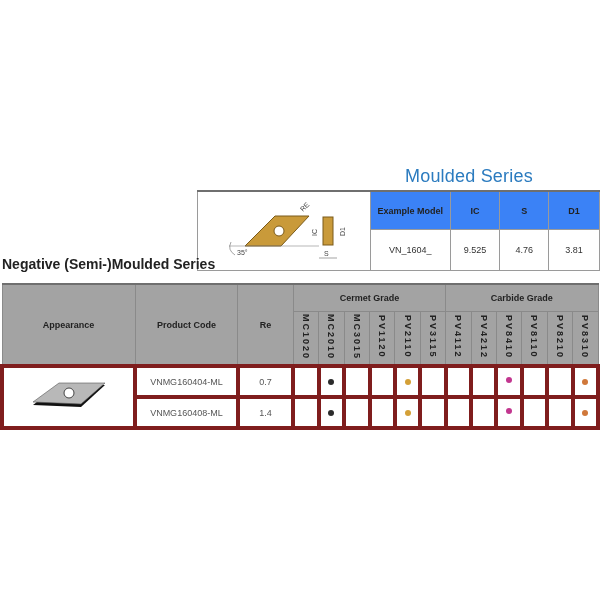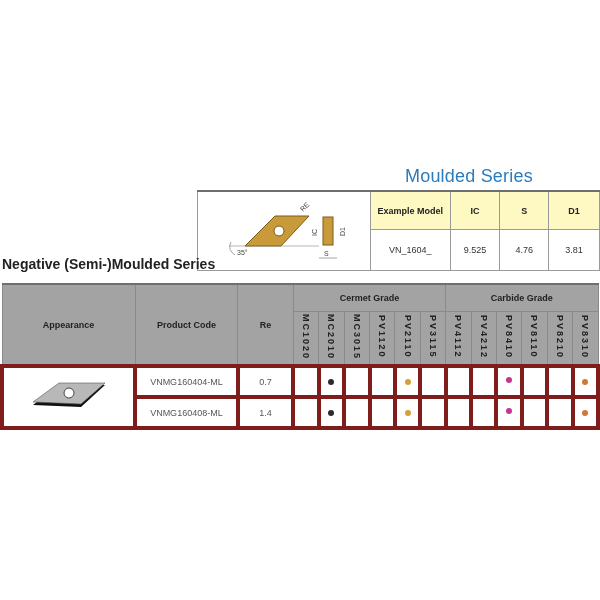--- a/index.html
+++ b/index.html
@@ -2,21 +2,21 @@
 <html><head>
 <meta charset="utf-8">
 <style>
   html,body{margin:0;padding:0;background:#fff;}
   body{width:600px;height:600px;position:relative;overflow:hidden;font-family:"Liberation Sans",sans-serif;color:#333;}
   .title{position:absolute;left:405px;top:166px;width:195px;text-align:left;color:#2b7bbf;font-size:18px;letter-spacing:0.2px;}
   .series{position:absolute;left:2px;top:256px;font-size:14px;font-weight:bold;color:#222;}
   table{border-collapse:collapse;position:absolute;}
   .top{left:197px;top:190px;width:403px;height:78px;border-top:2px solid #6f6f6f;}
   .top td{border:1px solid #9a9a9a;text-align:center;font-size:9px;padding:0;}
-  .top .hd{background:#fef9c3;font-weight:bold;color:#222;height:37px;}
+  .top .hd{background:#3b82f6;font-weight:bold;color:#222;height:37px;}
   .top .img{width:172px;border-left:1px solid #9a9a9a;}
   .main{left:0;top:283px;width:600px;border-top:2px solid #6f6f6f;}
   .main th{background:#a3a3a3;border:1px solid #8a8a8a;font-size:9px;color:#222;font-weight:bold;padding:0;}
   .main td{border:4px solid #7f1d1d;font-size:9px;text-align:center;padding:0;color:#555;}
   .vert{writing-mode:vertical-rl;font-weight:bold;font-size:9px;letter-spacing:2px;height:50px;display:inline-block;line-height:14px;}
   .dot{display:inline-block;width:6px;height:6px;border-radius:50%;}
 </style>
 </head>
 <body>
 

